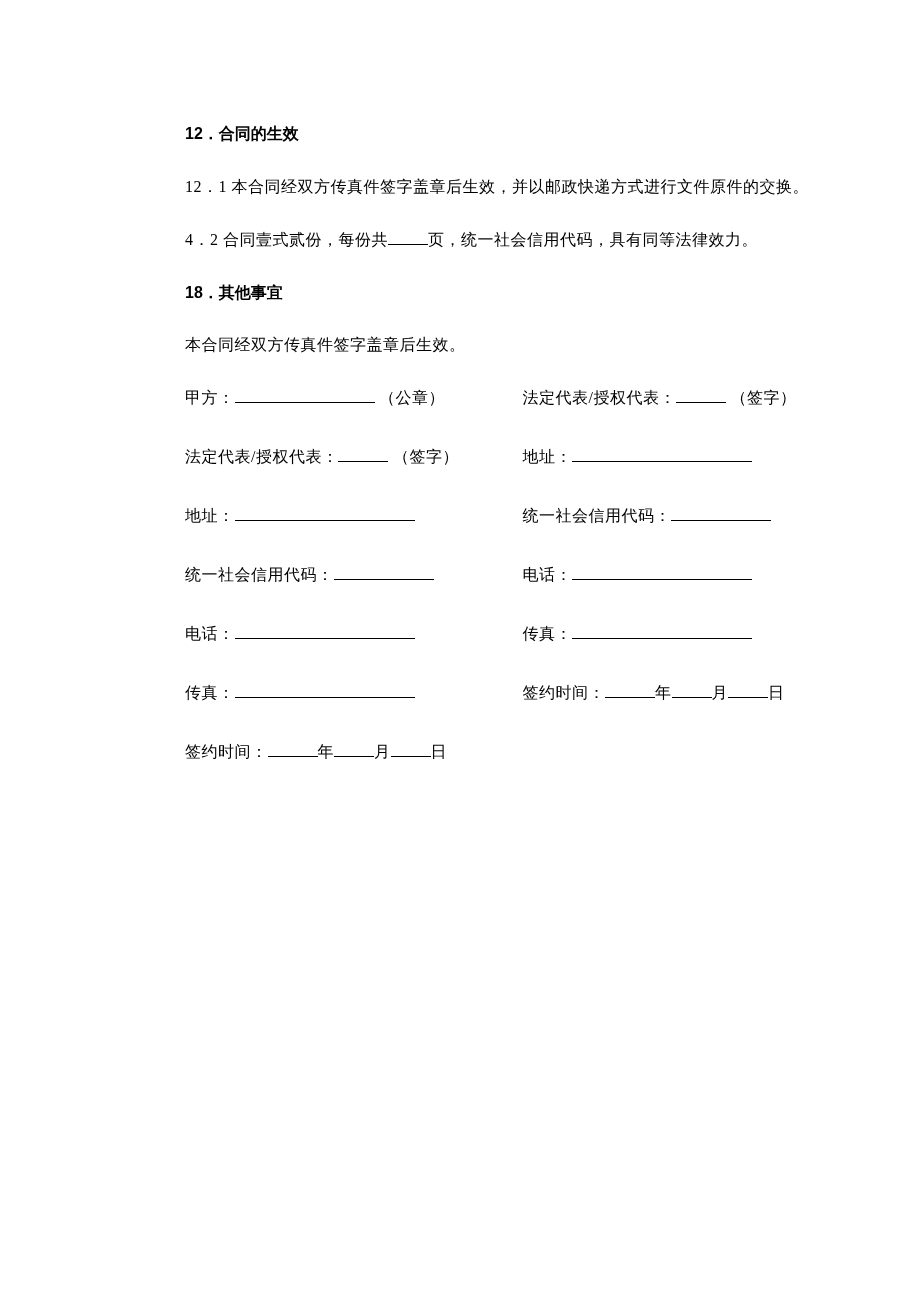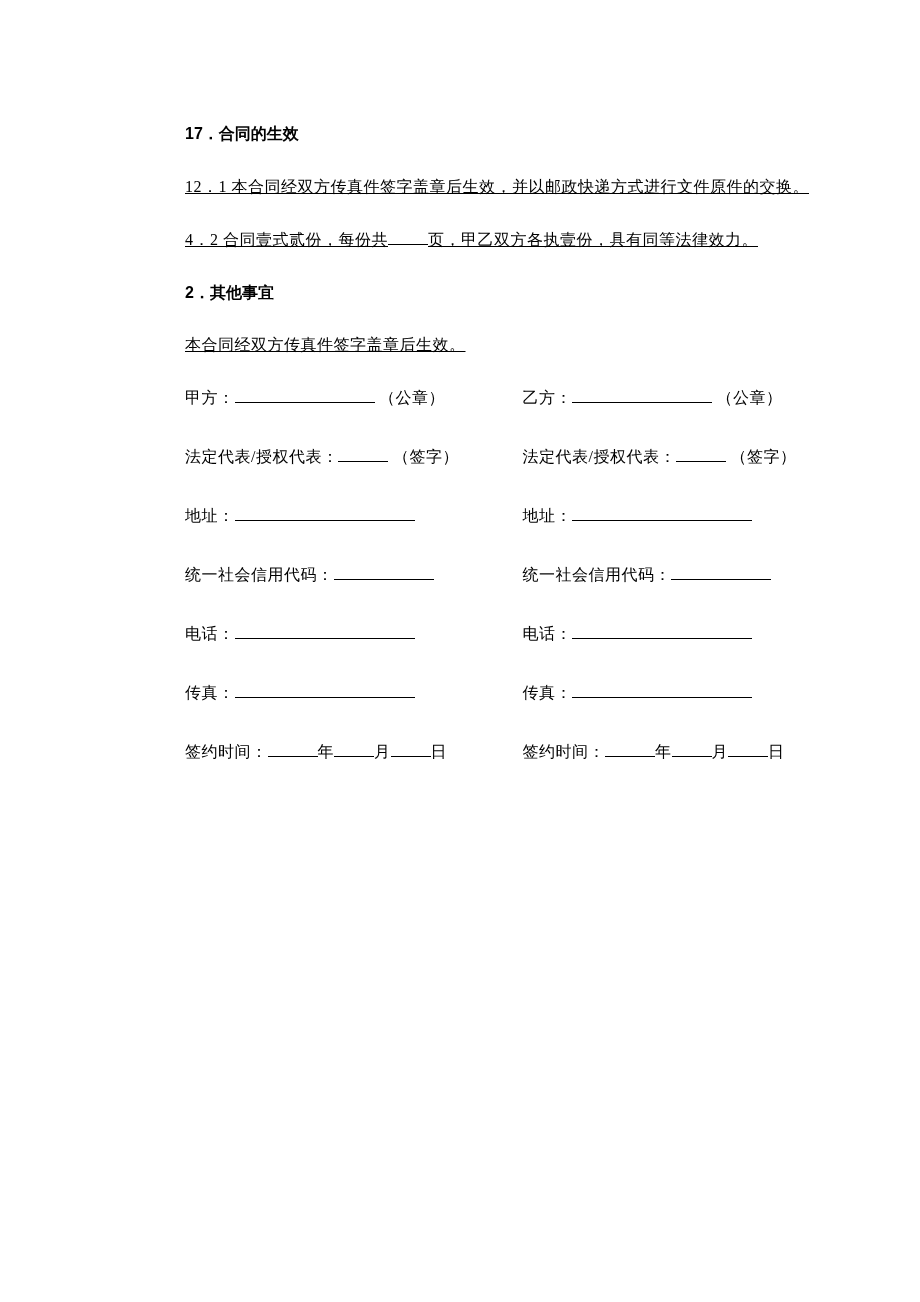--- a/index.html
+++ b/index.html
@@ -18,21 +18,20 @@
       line-height: 1.8;
     }
     .section-heading {
       font-weight: bold;
       font-family: "SimHei", "黑体", sans-serif;
       margin-bottom: 24px;
     }
     .paragraph {
       margin-bottom: 24px;
       letter-spacing: 0.5px;
-      text-decoration: underline;
     }
     .underline {
       display: inline-block;
       border-bottom: 1px solid #000;
       min-width: 40px;
       height: 1.2em;
       vertical-align: baseline;
     }
     .underline-long {
       min-width: 140px;
@@ -56,29 +55,29 @@
     }
     .sig-row {
       margin-bottom: 30px;
       letter-spacing: 0.5px;
       white-space: nowrap;
     }
   </style>
 </head>
 <body>
 
-<div class="section-heading">17．合同的生效</div>
+<div class="section-heading">12．合同的生效</div>
 
 <div class="paragraph">12．1 本合同经双方传真件签字盖章后生效，并以邮政快递方式进行文件原件的交换。</div>
 
 <div class="paragraph">
-  <span>4．2 合同壹式贰份，每份共</span><span class="underline underline-xs"></span><span>页，甲乙双方各执壹份，具有同等法律效力。</span>
+  <span>4．2 合同壹式贰份，每份共</span><span class="underline underline-xs"></span><span>页，统一社会信用代码，具有同等法律效力。</span>
 </div>
 
-<div class="section-heading">2．其他事宜</div>
+<div class="section-heading">18．其他事宜</div>
 
 <div class="paragraph">本合同经双方传真件签字盖章后生效。</div>
 
 <div class="signature-block">
 
   <div class="sig-col">
     <div class="sig-row">
       <span>甲方：</span><span class="underline underline-long"></span> <span>（公章）</span>
     </div>
     <div class="sig-row">
@@ -96,23 +95,20 @@
     <div class="sig-row">
       <span>传真：</span><span class="underline" style="min-width:180px"></span>
     </div>
     <div class="sig-row">
       <span>签约时间：</span><span class="underline underline-short"></span><span>年</span><span class="underline underline-xs"></span><span>月</span><span class="underline underline-xs"></span><span>日</span>
     </div>
   </div>
 
   <div class="sig-col">
     <div class="sig-row">
-      <span>乙方：</span><span class="underline underline-long"></span> <span>（公章）</span>
-    </div>
-    <div class="sig-row">
       <span>法定代表/授权代表：</span><span class="underline underline-short"></span> <span>（签字）</span>
     </div>
     <div class="sig-row">
       <span>地址：</span><span class="underline" style="min-width:180px"></span>
     </div>
     <div class="sig-row">
       <span>统一社会信用代码：</span><span class="underline underline-med"></span>
     </div>
     <div class="sig-row">
       <span>电话：</span><span class="underline" style="min-width:180px"></span>

